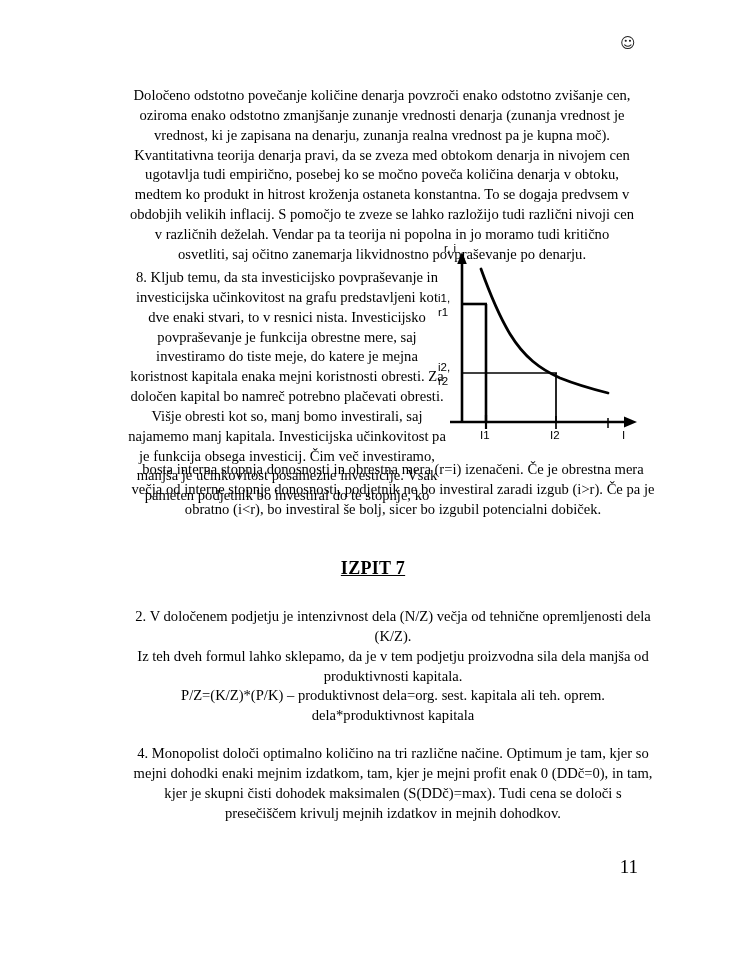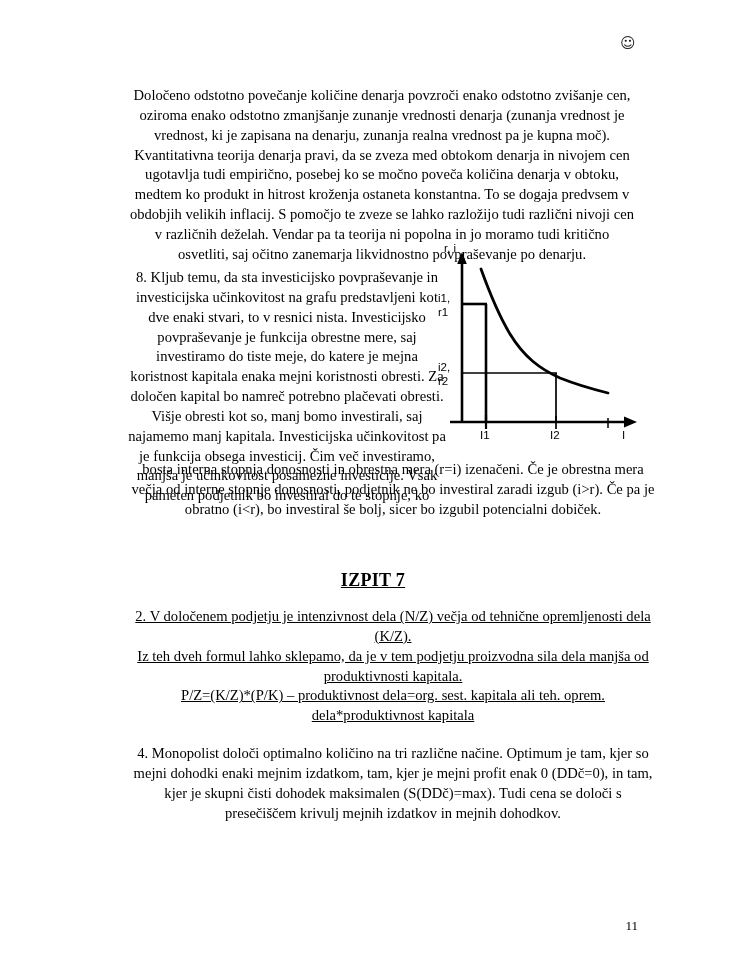--- a/index.html
+++ b/index.html
@@ -63,21 +63,20 @@
   }
   .figure svg {
     display: block;
   }
   .heading-wrap {
     position: absolute;
     left: 108px;
     top: 558px;
     width: 530px;
     text-align: center;
-    margin-top: 12px;
   }
   .heading {
     display: inline-block;
     font-size: 18px;
     font-weight: bold;
     text-decoration: underline;
     letter-spacing: 0.3px;
   }
   .section2 {
     position: absolute;
@@ -87,29 +86,28 @@
   }
   .section4 {
     position: absolute;
     left: 108px;
     top: 744px;
     width: 530px;
     font-family: Liberation Serif, serif;
   }
   .line {
     display: block;
-    text-decoration: underline;
   }
   .page-number {
     position: absolute;
     left: 108px;
-    top: 918px;
+    top: 856px;
     width: 530px;
     text-align: right;
-    font-size: 13px;
+    font-size: 19px;
   }
 </style>
 </head>
 <body>
 
 <div class="page">
 
   <div class="smiley">☺</div>
 
   <div class="body-text para-intro">Določeno odstotno povečanje količine denarja povzroči enako odstotno zvišanje cen, oziroma enako odstotno zmanjšanje zunanje vrednosti denarja (zunanja vrednost je vrednost, ki je zapisana na denarju, zunanja realna vrednost pa je kupna moč). Kvantitativna teorija denarja pravi, da se zveza med obtokom denarja in nivojem cen ugotavlja tudi empirično, posebej ko se močno poveča količina denarja v obtoku, medtem ko produkt in hitrost kroženja ostaneta konstantna. To se dogaja predvsem v obdobjih velikih inflacij. S pomočjo te zveze se lahko razložijo tudi različni nivoji cen v različnih deželah. Vendar pa ta teorija ni popolna in jo moramo tudi kritično osvetliti, saj očitno zanemarja likvidnostno povpraševanje po denarju.</div>

